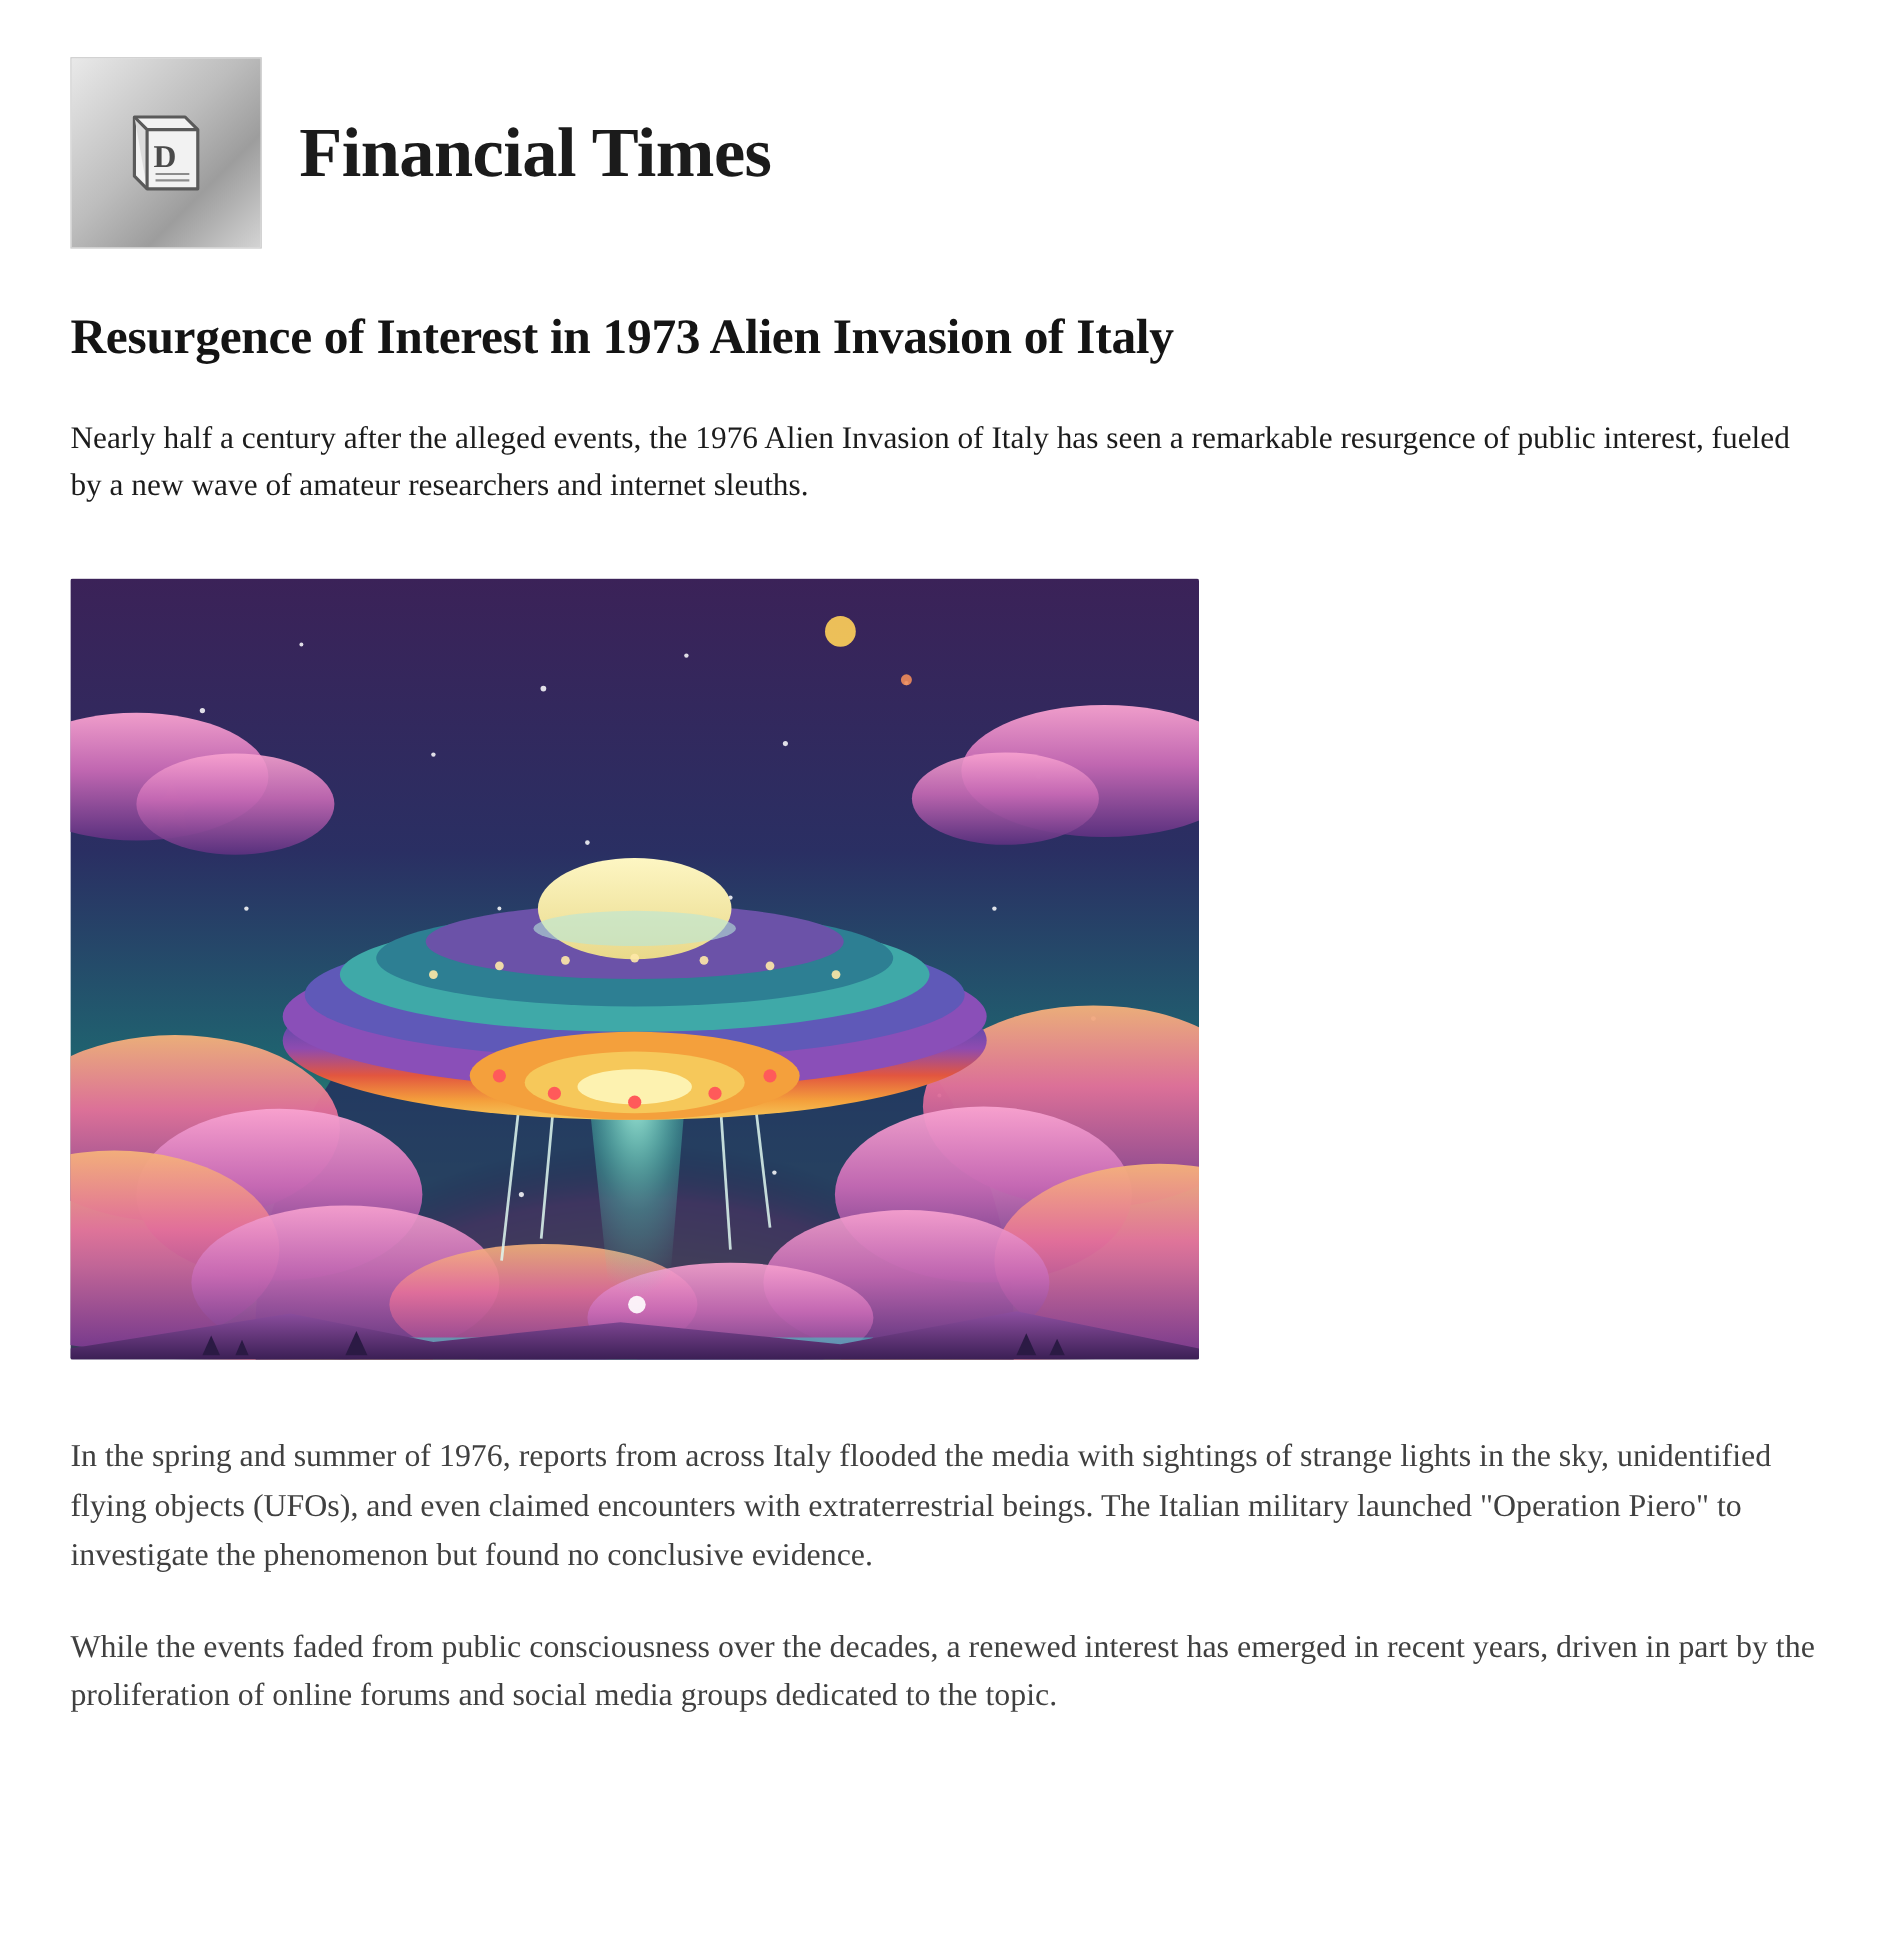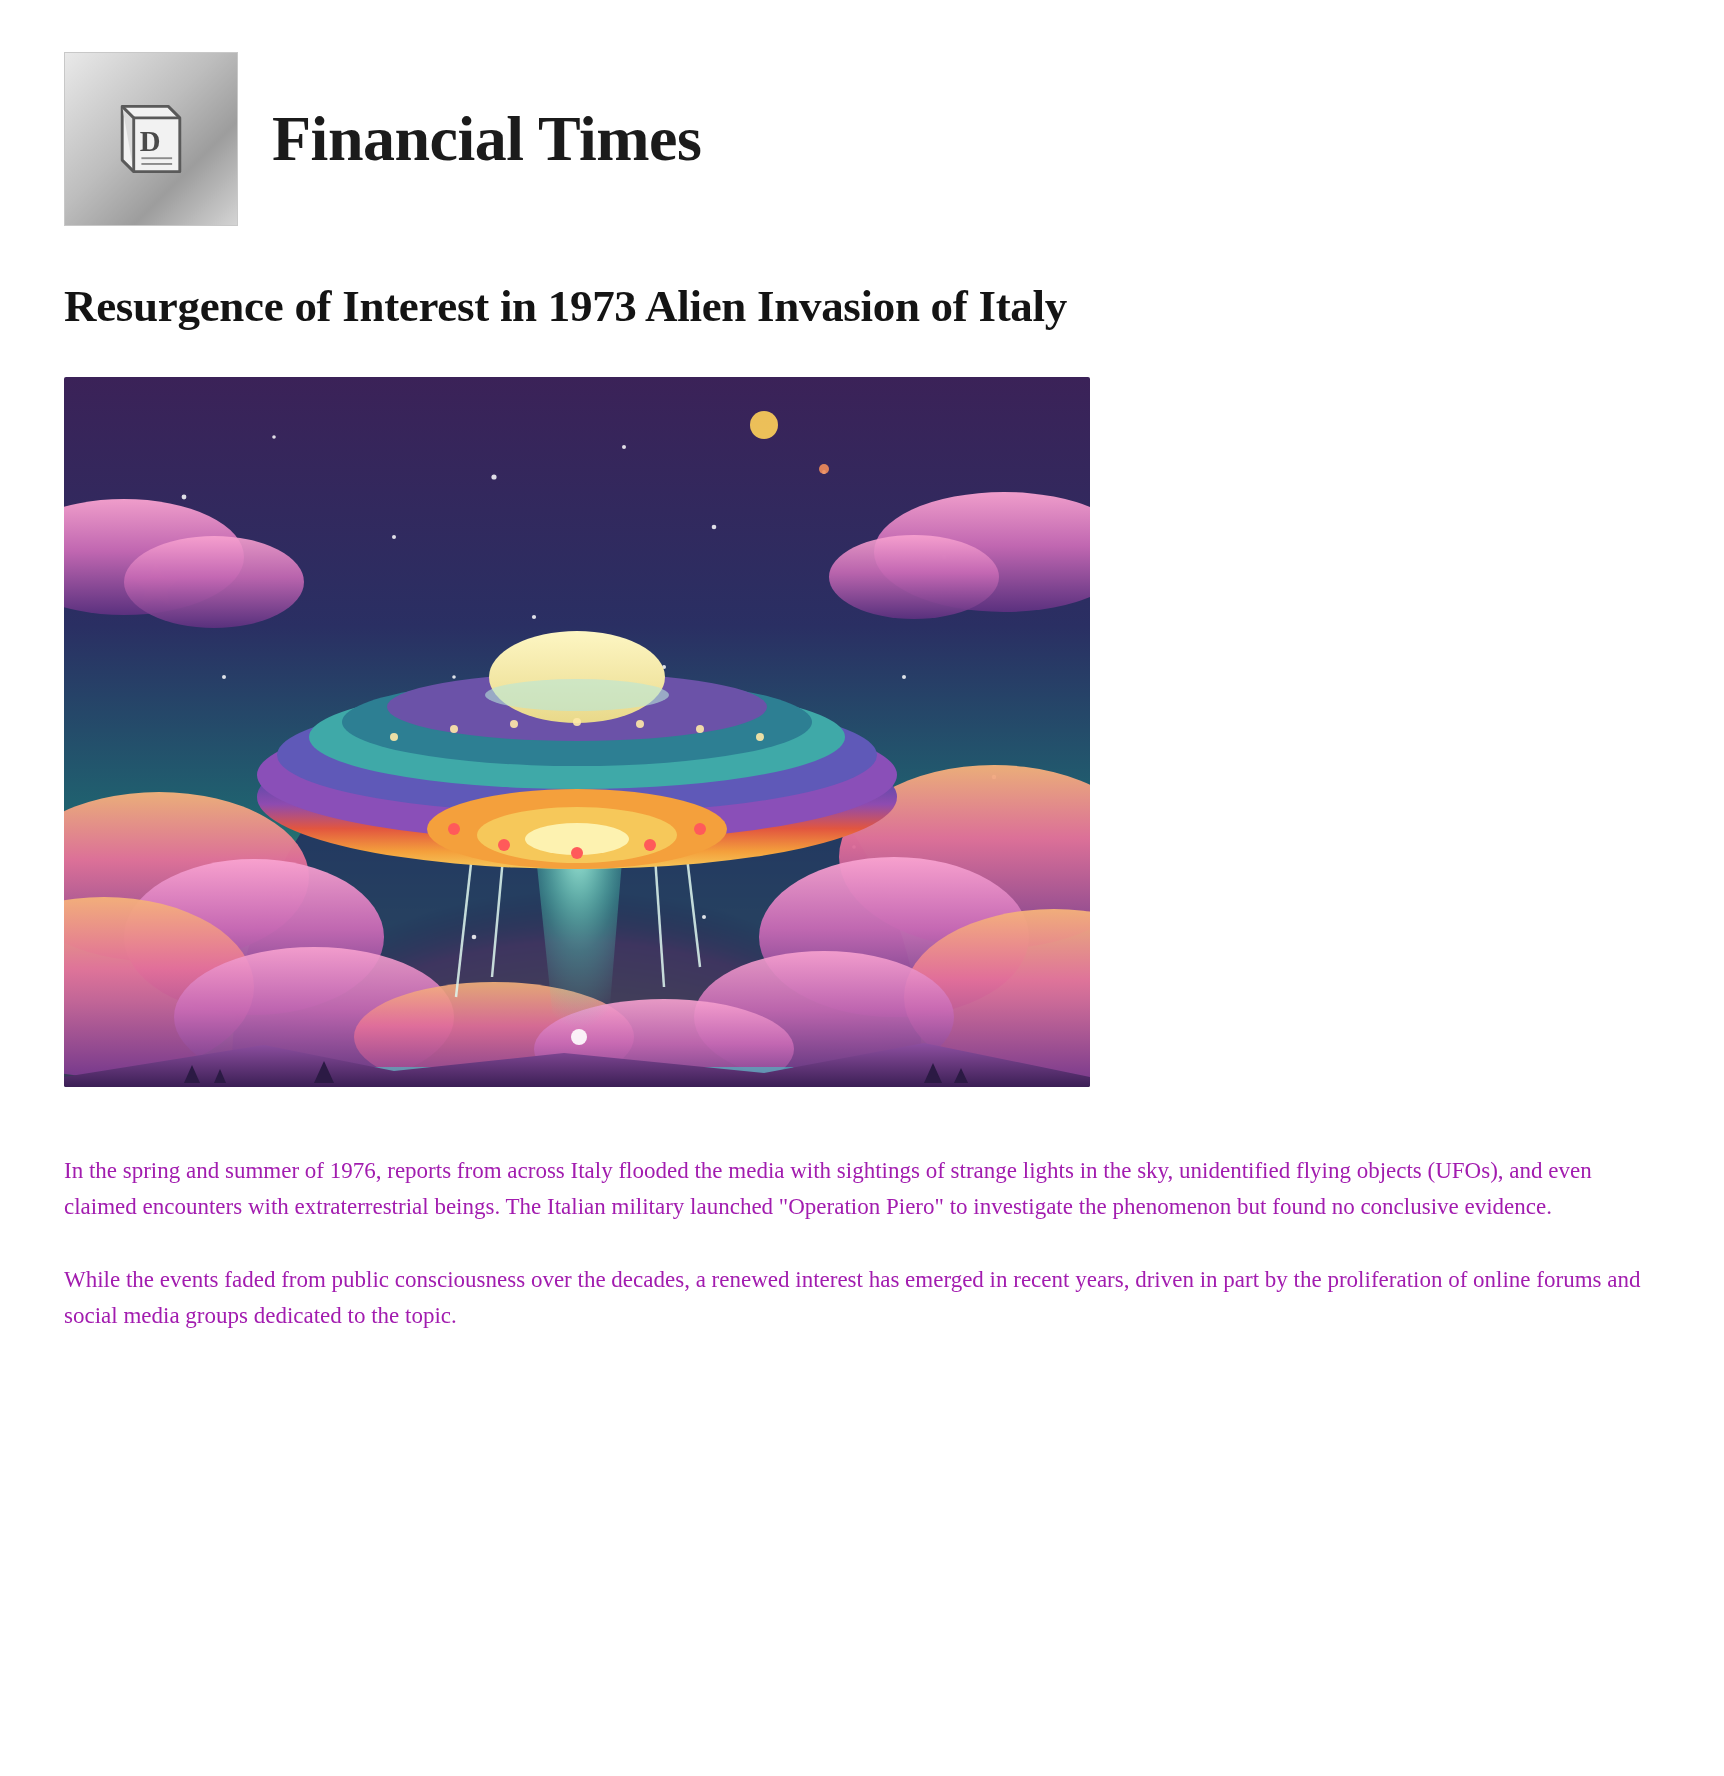--- a/index.html
+++ b/index.html
@@ -72,23 +72,23 @@
     margin: 0 0 66px 0;
   }
   .hero-image {
     width: 1026px;
     height: 710px;
     display: block;
     border-radius: 2px;
   }
 
   .body-text p {
-    font-size: 23px;
+    font-size: 29px;
     line-height: 1.55;
-    color: #a21caf;
+    color: #404040;
     margin: 0 0 38px 0;
     max-width: 1600px;
   }
   .body-text p:last-child { margin-bottom: 0; }
 </style>
 </head>
 <body>
 
 <div class="page">
 
@@ -105,20 +105,21 @@
           <line x1="40" y1="70" x2="72" y2="70"></line>
           <line x1="40" y1="76" x2="72" y2="76"></line>
         </g>
       </svg>
     </div>
     <div class="masthead-title">Financial Times</div>
   </header>
 
   <h1 class="headline">Resurgence of Interest in 1973 Alien Invasion of Italy</h1>
 
+  <p class="standfirst">Nearly half a century after the alleged events, the 1976 Alien Invasion of Italy has seen a remarkable resurgence of public interest, fueled by a new wave of amateur researchers and internet sleuths.</p>
 
   <figure class="figure">
     <svg class="hero-image" viewBox="0 0 1026 710" preserveAspectRatio="none">
       <defs>
         <linearGradient id="sky" x1="0" y1="0" x2="0" y2="1">
           <stop offset="0%" stop-color="#3b2258"></stop>
           <stop offset="35%" stop-color="#2a2f63"></stop>
           <stop offset="62%" stop-color="#1f6470"></stop>
           <stop offset="78%" stop-color="#3aa36f"></stop>
           <stop offset="88%" stop-color="#7dd49a"></stop>

